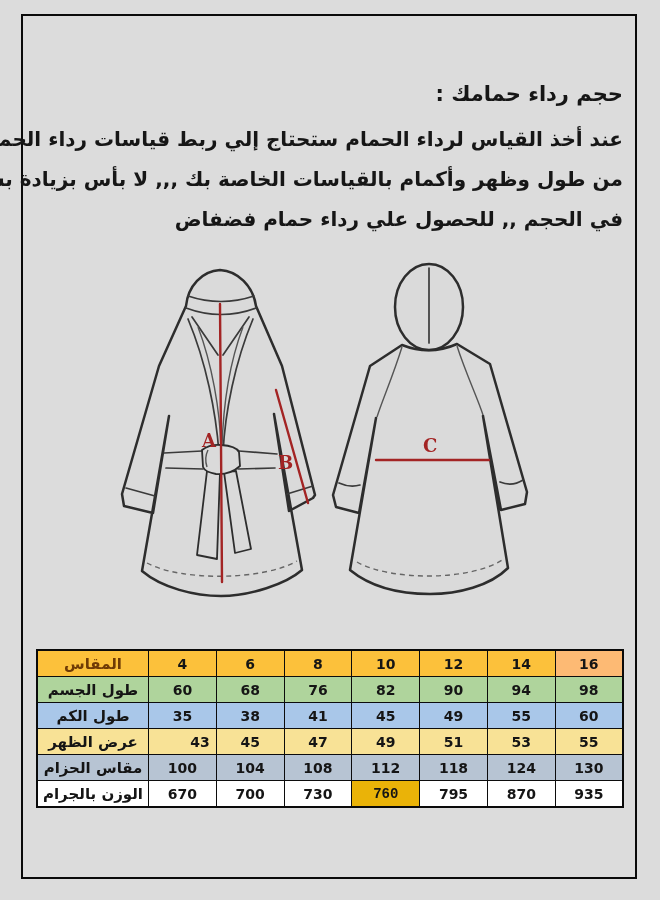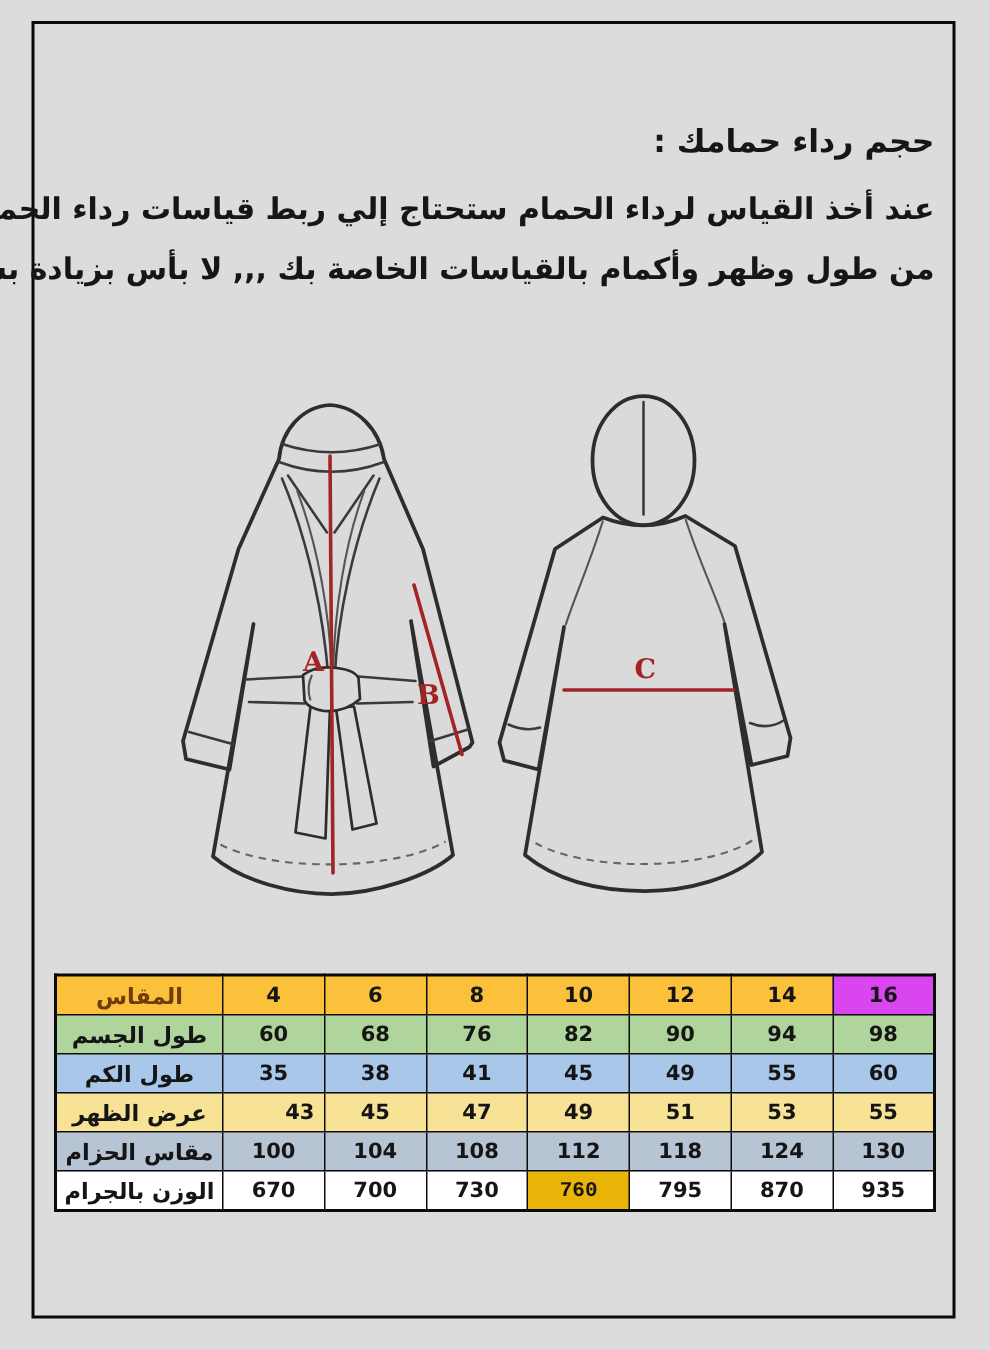--- a/index.html
+++ b/index.html
@@ -44,20 +44,21 @@
 </style>
 </head>
 <body>
 
 <div class="frame"></div>
 
 <div class="intro">
   <div class="intro-title">حجم رداء حمامك :</div>
   <div class="intro-line">عند أخذ القياس لرداء الحمام ستحتاج إلي ربط قياسات رداء الحمام</div>
   <div class="intro-line">من طول وظهر وأكمام بالقياسات الخاصة بك ,,, لا بأس بزيادة بسيطة</div>
+  <div class="intro-line">في الحجم ,, للحصول علي رداء حمام فضفاض</div>
 </div>
 
 <svg class="diagram-svg" width="540" height="380" viewBox="0 0 540 380">
 
   <g>
 
     <path class="robe-outline" d="
       M160,20
       C142,21 128,36 126,56
       L99,116
@@ -140,21 +141,21 @@
 <table class="size-table">
   <tbody>
       <tr>
         <td class="label-cell" style="background: rgb(252, 193, 59); color: rgb(111, 59, 6);">المقاس</td>
         <td style="background: rgb(252, 193, 59);">4</td>
         <td style="background: rgb(252, 193, 59);">6</td>
         <td style="background: rgb(252, 193, 59);">8</td>
         <td style="background: rgb(252, 193, 59);">10</td>
         <td style="background: rgb(252, 193, 59);">12</td>
         <td style="background: rgb(252, 193, 59);">14</td>
-        <td style="background: #d946ef;">16</td>
+        <td style="background: #fdba74;">16</td>
       </tr>
       <tr>
         <td class="label-cell" style="background: rgb(175, 212, 156);">طول الجسم</td>
         <td style="background: rgb(175, 212, 156);">60</td>
         <td style="background: rgb(175, 212, 156);">68</td>
         <td style="background: rgb(175, 212, 156);">76</td>
         <td style="background: rgb(175, 212, 156);">82</td>
         <td style="background: rgb(175, 212, 156);">90</td>
         <td style="background: rgb(175, 212, 156);">94</td>
         <td style="background: rgb(175, 212, 156);">98</td>

